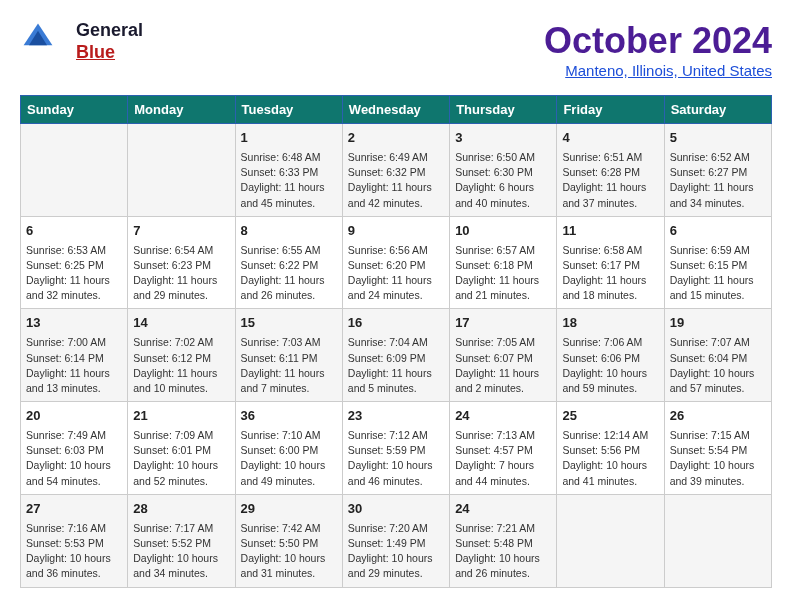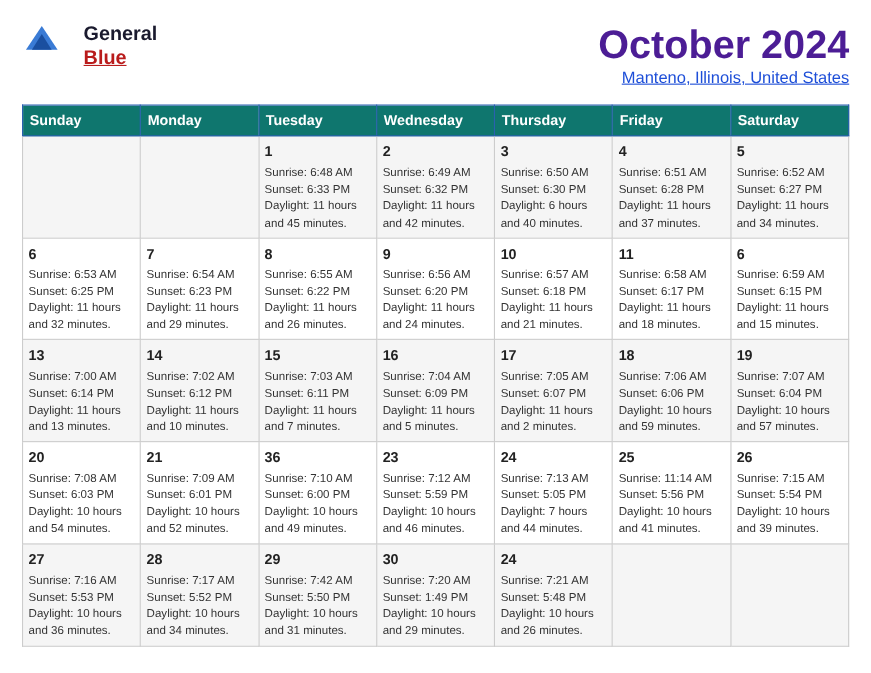--- a/index.html
+++ b/index.html
@@ -239,21 +239,21 @@
         <td>
           <span class="day-num">19</span>
           <div class="day-info">Sunrise: 7:07 AM</div>
           <div class="day-info">Sunset: 6:04 PM</div>
           <div class="day-info">Daylight: 10 hours and 57 minutes.</div>
         </td>
       </tr>
       <tr>
         <td>
           <span class="day-num">20</span>
-          <div class="day-info">Sunrise: 7:08 AM</div>
+          <div class="day-info">Sunrise: 7:49 AM</div>
           <div class="day-info">Sunset: 6:03 PM</div>
           <div class="day-info">Daylight: 10 hours and 54 minutes.</div>
         </td>
         <td>
           <span class="day-num">21</span>
           <div class="day-info">Sunrise: 7:09 AM</div>
           <div class="day-info">Sunset: 6:01 PM</div>
           <div class="day-info">Daylight: 10 hours and 52 minutes.</div>
         </td>
         <td>
@@ -264,26 +264,26 @@
         </td>
         <td>
           <span class="day-num">23</span>
           <div class="day-info">Sunrise: 7:12 AM</div>
           <div class="day-info">Sunset: 5:59 PM</div>
           <div class="day-info">Daylight: 10 hours and 46 minutes.</div>
         </td>
         <td>
           <span class="day-num">24</span>
           <div class="day-info">Sunrise: 7:13 AM</div>
-          <div class="day-info">Sunset: 5:05 PM</div>
+          <div class="day-info">Sunset: 4:57 PM</div>
           <div class="day-info">Daylight: 7 hours and 44 minutes.</div>
         </td>
         <td>
           <span class="day-num">25</span>
-          <div class="day-info">Sunrise: 11:14 AM</div>
+          <div class="day-info">Sunrise: 12:14 AM</div>
           <div class="day-info">Sunset: 5:56 PM</div>
           <div class="day-info">Daylight: 10 hours and 41 minutes.</div>
         </td>
         <td>
           <span class="day-num">26</span>
           <div class="day-info">Sunrise: 7:15 AM</div>
           <div class="day-info">Sunset: 5:54 PM</div>
           <div class="day-info">Daylight: 10 hours and 39 minutes.</div>
         </td>
       </tr>

